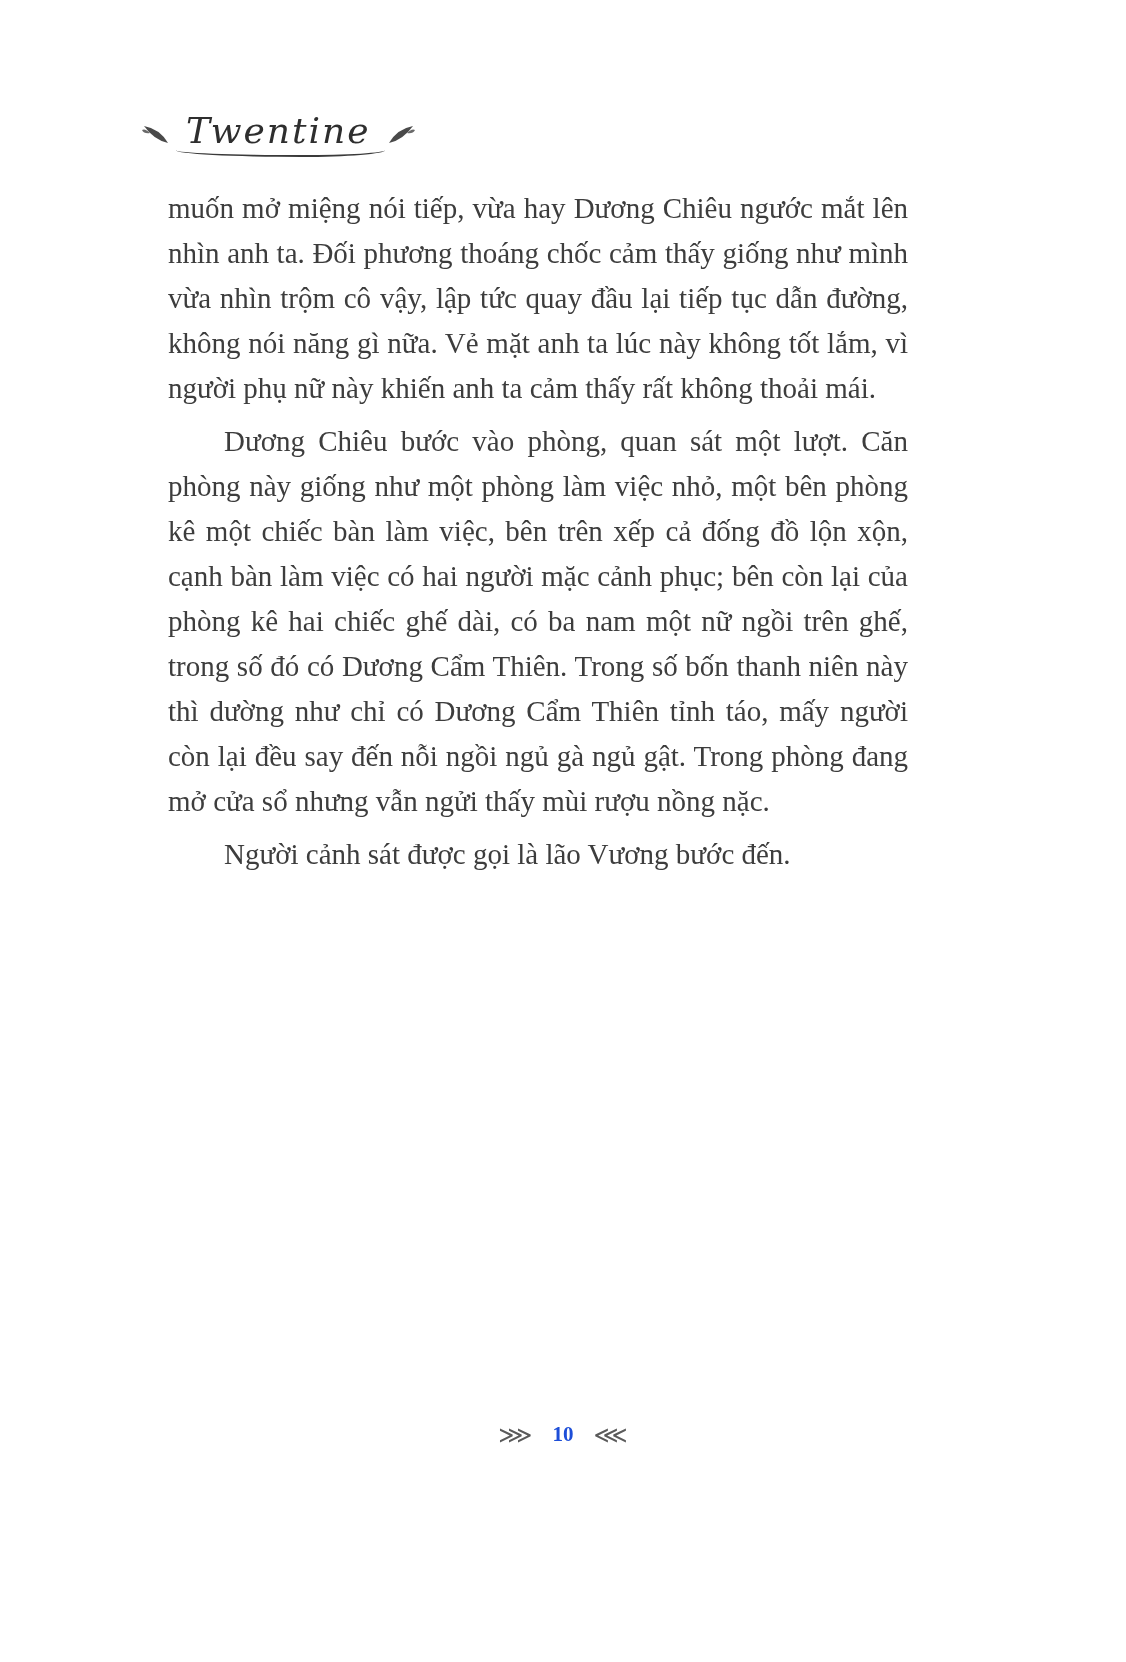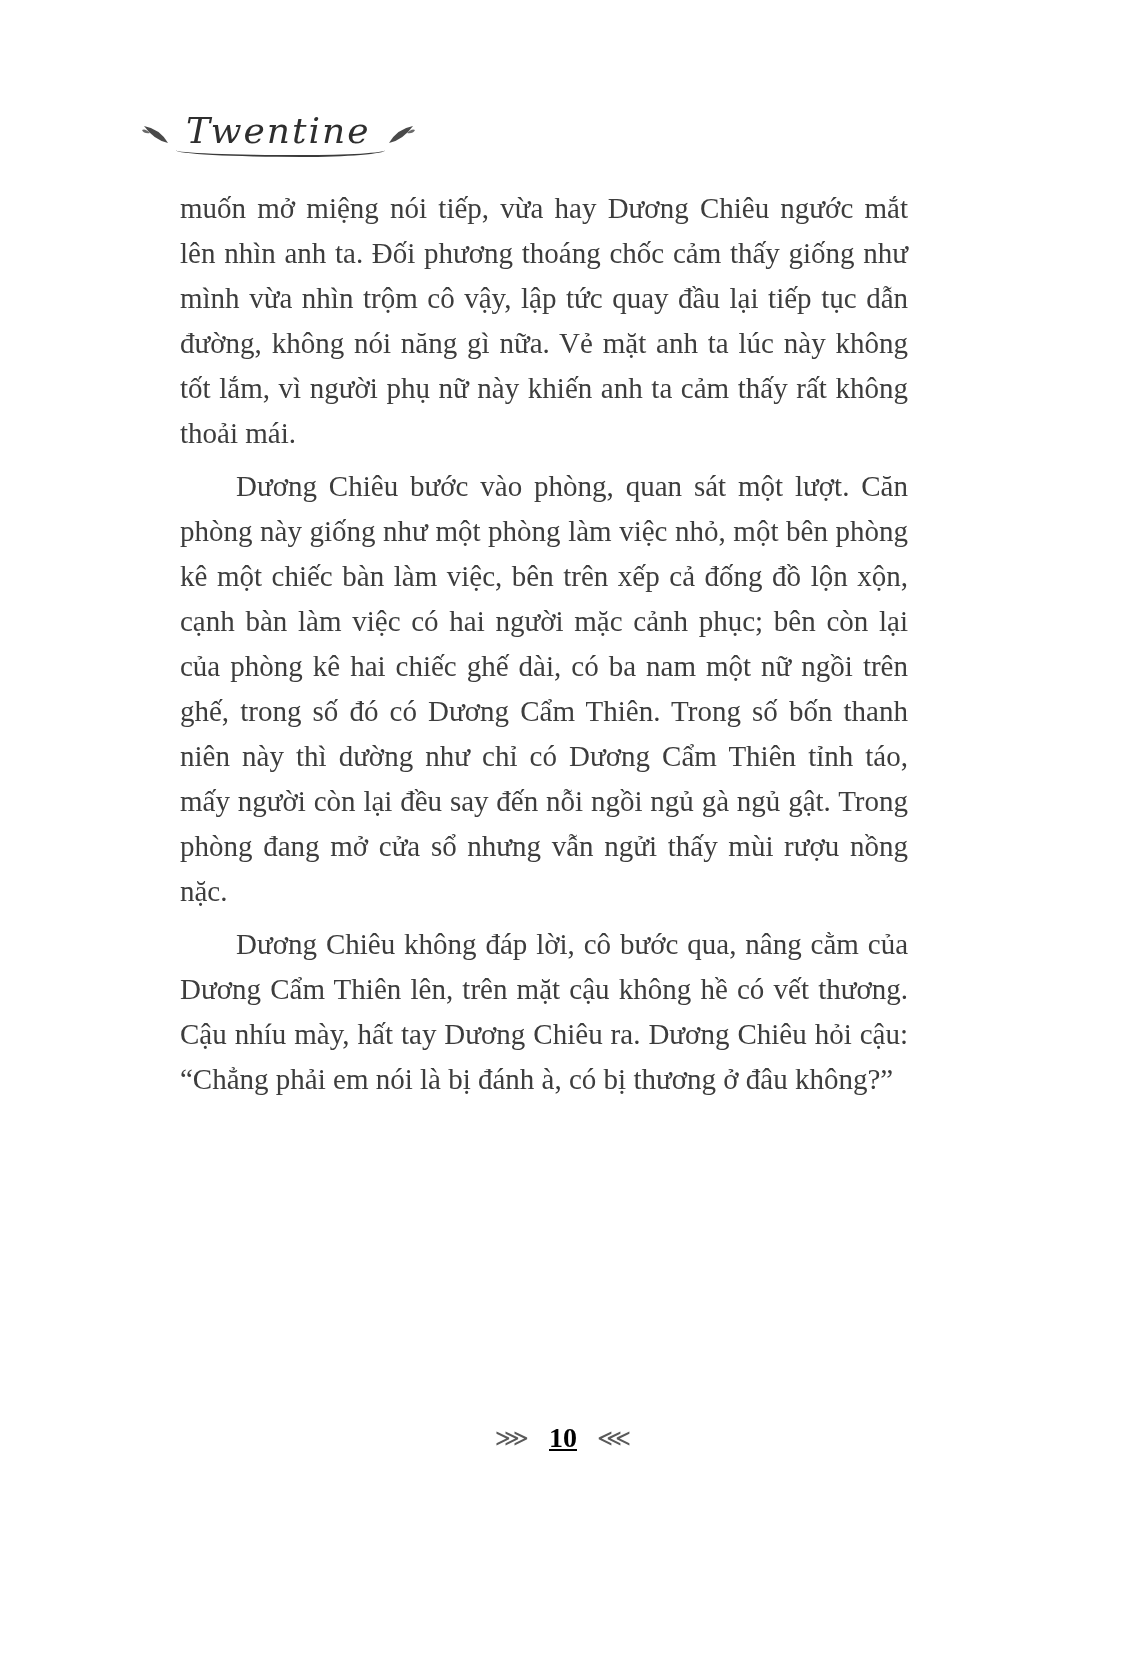--- a/index.html
+++ b/index.html
@@ -48,39 +48,38 @@
   .content {
     position: absolute;
     top: 186px;
     left: 168px;
     width: 740px;
     font-size: 29px;
     line-height: 45px;
     text-align: justify;
     color: #3d3d3d;
   }
-  .content p { margin: 0 0 8px 12px; }
+  .content p { margin: 0 0 8px 0; }
   .content p.indent { text-indent: 56px; }
 
   
   .footer {
     position: absolute;
     top: 1422px;
     left: 0;
     width: 100%;
     display: flex;
     justify-content: center;
     align-items: center;
     gap: 20px;
   }
   .page-number {
-    font-size: 28px;
+    font-size: 21px;
     font-weight: bold;
-    color: #000000;
-    text-decoration: underline;
+    color: #1d4ed8;
   }
   .footer-ornament {
     font-family: "DejaVu Sans", sans-serif;
     font-size: 24px;
     color: #5a5a5a;
     line-height: 1;
   }
 </style>
 </head>
 <body>
@@ -102,21 +101,21 @@
       <svg width="30" height="22" viewBox="0 0 30 22">
         <path d="M28 20 Q20 6 4 3 Q14 17 28 20 Z" fill="#4a4a4a"></path>
         <path d="M10 10 Q5 5 2 7 Q4 11 10 10 Z" fill="#6a6a6a"></path>
       </svg>
     </span>
   </div>
 
   <div class="content">
     <p>muốn mở miệng nói tiếp, vừa hay Dương Chiêu ngước mắt lên nhìn anh ta. Đối phương thoáng chốc cảm thấy giống như mình vừa nhìn trộm cô vậy, lập tức quay đầu lại tiếp tục dẫn đường, không nói năng gì nữa. Vẻ mặt anh ta lúc này không tốt lắm, vì người phụ nữ này khiến anh ta cảm thấy rất không thoải mái.</p>
     <p class="indent">Dương Chiêu bước vào phòng, quan sát một lượt. Căn phòng này giống như một phòng làm việc nhỏ, một bên phòng kê một chiếc bàn làm việc, bên trên xếp cả đống đồ lộn xộn, cạnh bàn làm việc có hai người mặc cảnh phục; bên còn lại của phòng kê hai chiếc ghế dài, có ba nam một nữ ngồi trên ghế, trong số đó có Dương Cẩm Thiên. Trong số bốn thanh niên này thì dường như chỉ có Dương Cẩm Thiên tỉnh táo, mấy người còn lại đều say đến nỗi ngồi ngủ gà ngủ gật. Trong phòng đang mở cửa sổ nhưng vẫn ngửi thấy mùi rượu nồng nặc.</p>
-    <p class="indent">Dương Chiêu không đáp lời, cô bước qua, nâng cằm của Dương Cẩm Thiên lên, trên mặt cậu không hề có vết thương. Cậu nhíu mày, hất tay Dương Chiêu ra. Dương Chiêu hỏi cậu: “Chẳng phải em nói là bị đánh à, có bị thương ở đâu không?”</p>
+    <p class="indent">Người cảnh sát được gọi là lão Vương bước đến.</p>
   </div>
 
   <div class="footer">
     <span class="footer-ornament">⋙</span>
     <span class="page-number">10</span>
     <span class="footer-ornament">⋘</span>
   </div>
 
 </div>
 

